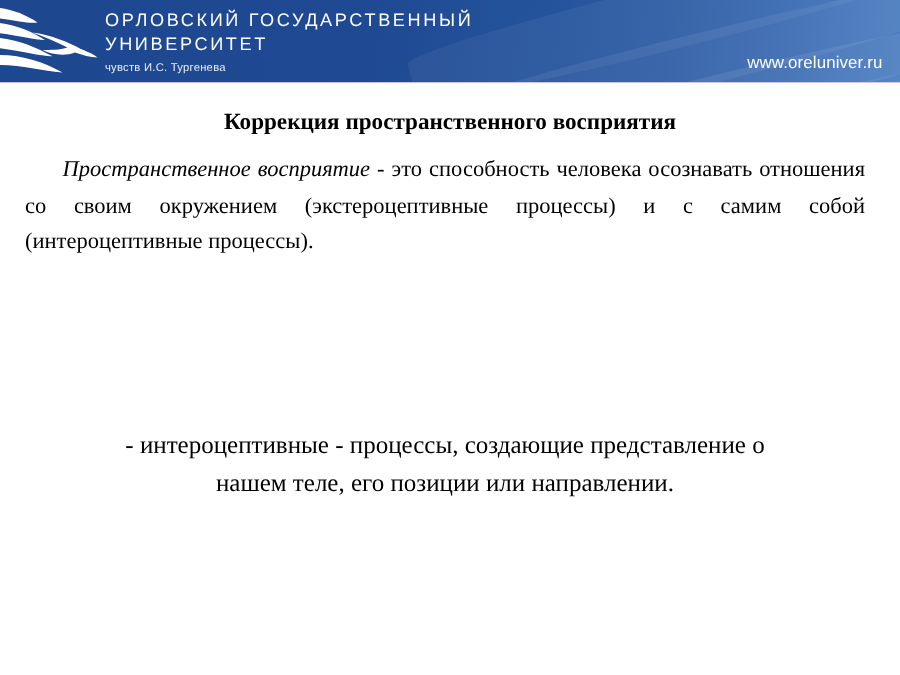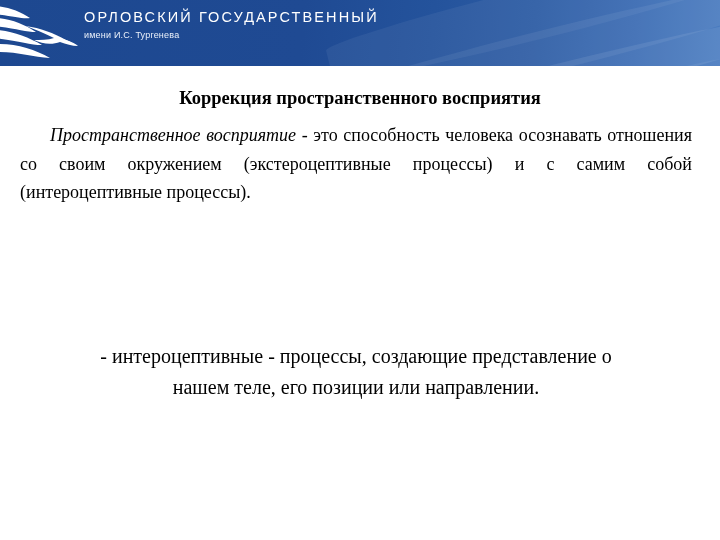--- a/index.html
+++ b/index.html
@@ -200,23 +200,25 @@
         <path d="M30 24 C 44 26, 58 31, 70 38 C 76 40, 80 42, 82 44
                  C 76 44, 70 42, 64 40 C 56 43, 46 42, 38 38
                  C 44 38, 52 38, 58 36 C 48 31, 38 27, 30 24 Z"></path>
         <path d="M60 36 C 66 36, 72 38, 76 41 C 71 41, 65 39, 60 36 Z"></path>
       </g>
     </svg>
   </div>
 
   <div class="wordmark">
     <div class="wm-line1">ОРЛОВСКИЙ ГОСУДАРСТВЕННЫЙ</div>
-    <div class="wm-line3">имени И.С. Тургенева</div>
-  </div>
-
+    <div class="wm-line2">УНИВЕРСИТЕТ</div>
+    <div class="wm-line3">чувств И.С. Тургенева</div>
+  </div>
+
+  <div class="site-url">www.oreluniver.ru</div>
 </div>
 
 <div class="slide-body">
 
   <div class="slide-title">Коррекция пространственного восприятия</div>
 
   <div class="para-justified">
     <em>Пространственное восприятие</em><span> - это способность человека осознавать отношения со своим окружением (экстероцептивные процессы) и с самим собой (интероцептивные процессы).</span>
   </div>
 

